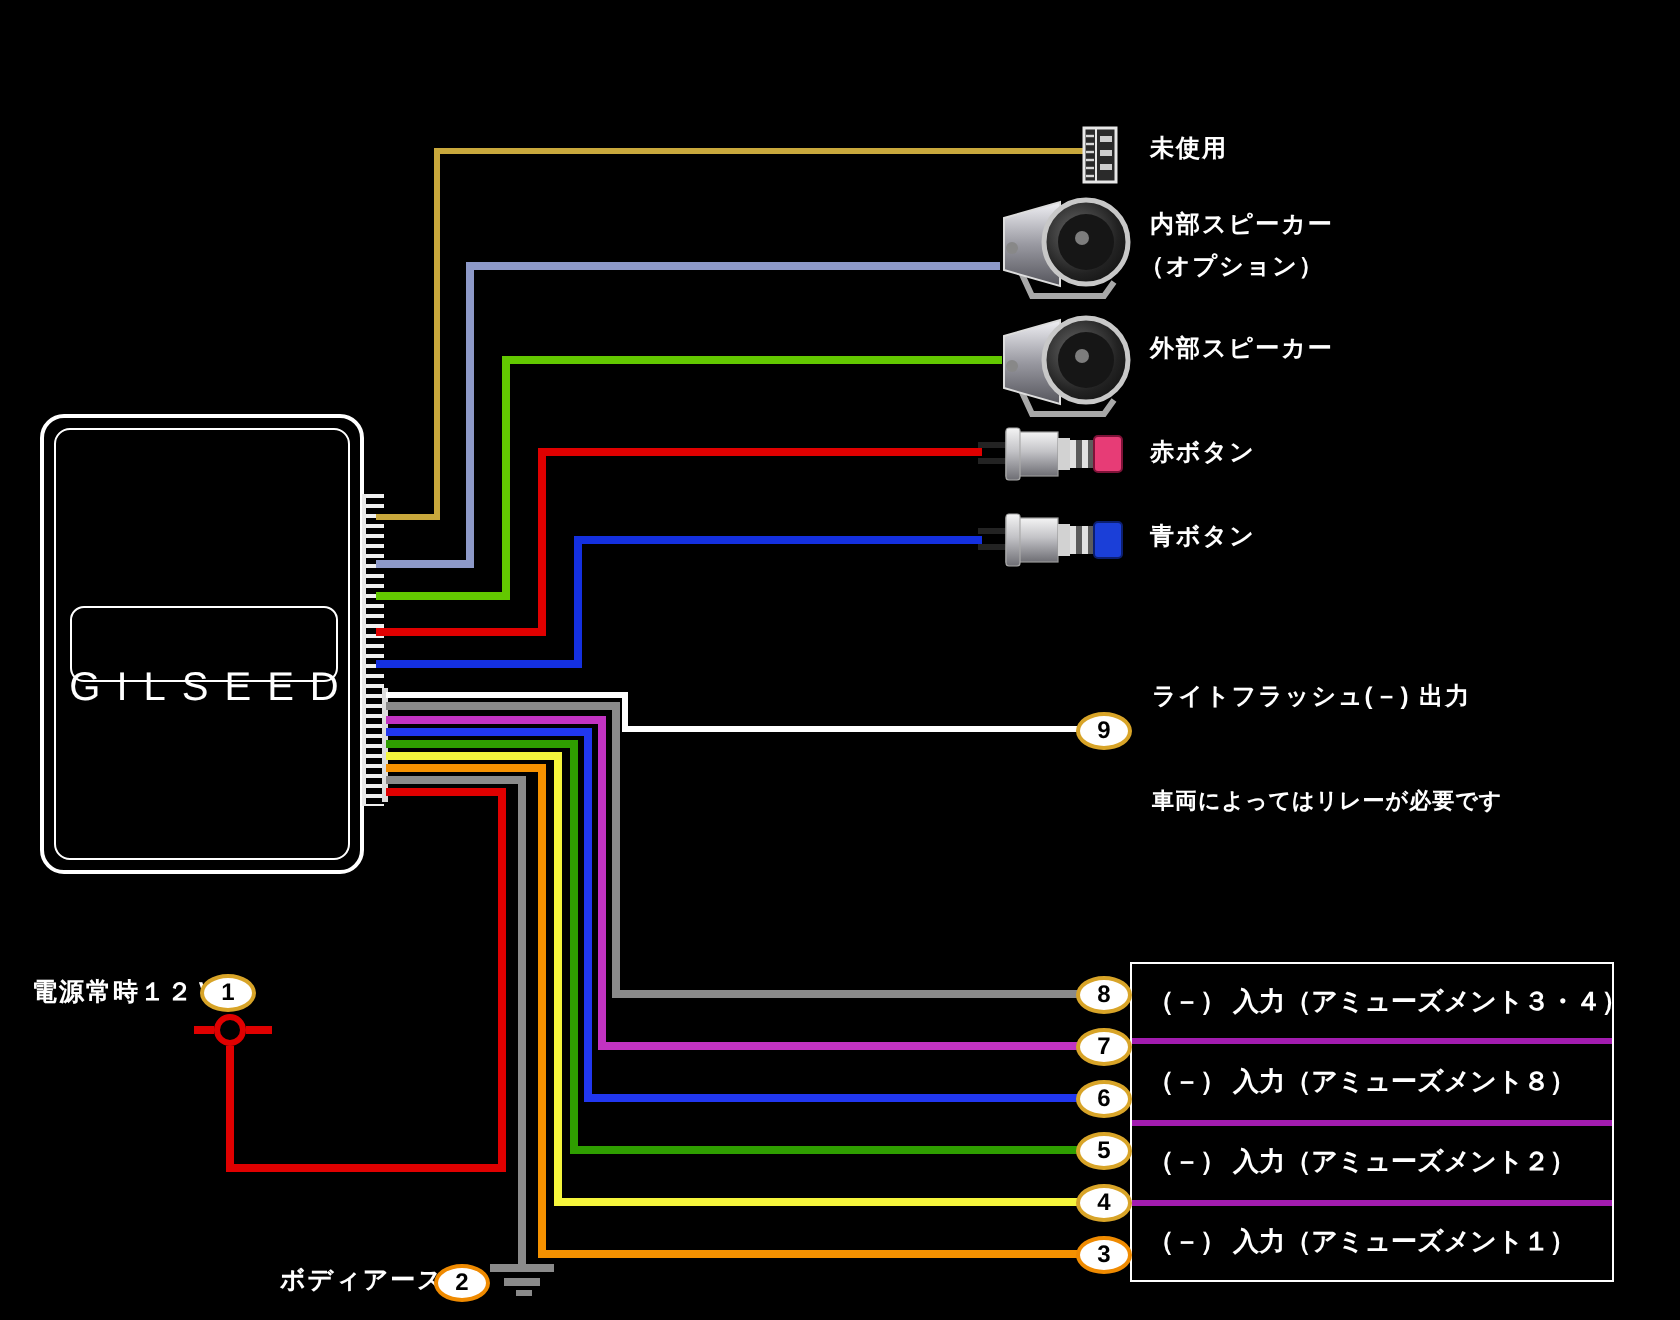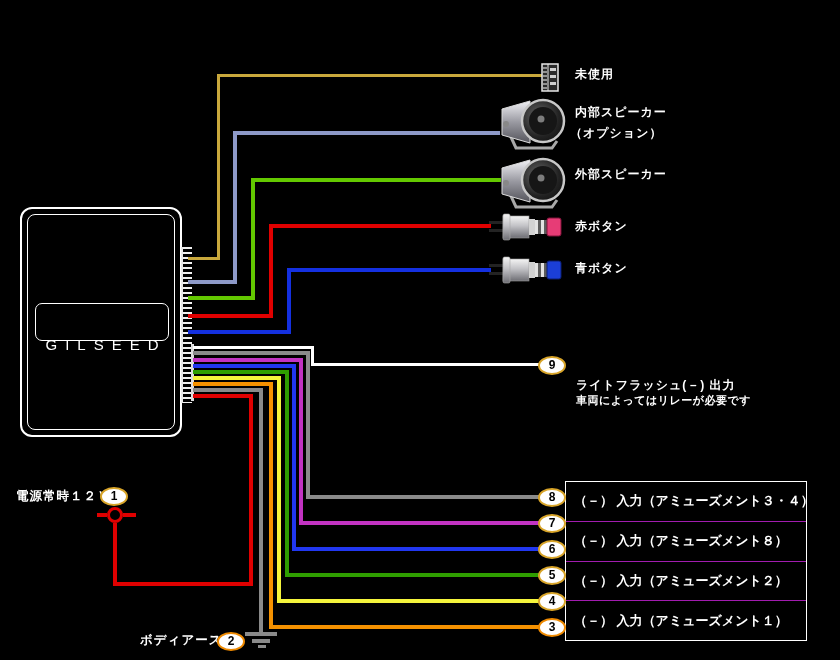--- a/index.html
+++ b/index.html
@@ -7,41 +7,41 @@
          font-family:"Liberation Sans",sans-serif;color:#fff;}
   .abs{position:absolute;}
   .seg{position:absolute;}
   
   .box-outer{position:absolute;left:20px;top:207px;width:158px;height:226px;
              border:2px solid #fff;border-radius:12px;}
   .box-inner{position:absolute;left:5px;top:5px;right:5px;bottom:5px;
              border:1.5px solid #fff;border-radius:8px;}
   .plate{position:absolute;left:13px;top:94px;width:132px;height:36px;
          border:1.5px solid #fff;border-radius:7px;display:flex;align-items:center;justify-content:center;}
-  .plate span{font-size:15px;letter-spacing:8px;padding-left:8px;color:#fff;margin-top:44px;}
+  .plate span{font-size:20px;letter-spacing:8px;padding-left:8px;color:#fff;margin-top:44px;}
   
   .connector{position:absolute;left:181px;top:247px;width:13px;height:156px;}
   .conn-spine{position:absolute;left:0;top:0;width:2px;height:156px;background:#e8e8e8;}
   .conn-teeth{position:absolute;left:2px;top:0;width:9px;height:156px;
     background:repeating-linear-gradient(180deg,#f0f0f0 0 2px,transparent 2px 5px);}
   .conn-bar{position:absolute;left:10px;top:97px;width:2.5px;height:57px;background:#ddd;}
   
   .badge{position:absolute;width:24px;height:15px;background:#fff;border:2px solid #d8a428;
          border-radius:50%;color:#000;font-size:12px;font-weight:bold;text-align:center;
          line-height:15px;}
   .badge.orange{border-color:#ef8a00;}
   
   .lbl{position:absolute;font-weight:bold;font-size:12px;letter-spacing:1px;white-space:nowrap;}
   .note{position:absolute;font-size:11px;font-weight:bold;letter-spacing:.5px;white-space:nowrap;color:#fff;}
   .small-lbl{position:absolute;font-size:12.5px;font-weight:bold;letter-spacing:1px;white-space:nowrap;}
   
   .in-table{position:absolute;left:565px;top:481px;width:242px;height:160px;
             border:1px solid #fff;display:flex;flex-direction:column;box-sizing:border-box;}
   .in-row{flex:1;display:flex;align-items:center;padding-left:8px;
-          border-top:1px solid #a21caf;font-size:13px;font-weight:bold;white-space:nowrap;}
+          border-top:3px solid #a21caf;font-size:13px;font-weight:bold;white-space:nowrap;}
   .in-row:first-child{border-top:none;}
   .gnd-bar{position:absolute;background:#8a8a8a;}
 </style>
 </head>
 <body>
 
 <div id="stage">
 
   <div class="box-outer">
     <div class="box-inner"></div>
@@ -222,21 +222,21 @@
   </svg>
 
   <div class="lbl" style="left:575px;top:66px">未使用</div>
   <div class="lbl" style="left:575px;top:104px">内部スピーカー</div>
   <div class="lbl" style="left:570px;top:125px">（オプション）</div>
   <div class="lbl" style="left:575px;top:166px">外部スピーカー</div>
   <div class="lbl" style="left:575px;top:218px">赤ボタン</div>
   <div class="lbl" style="left:575px;top:260px">青ボタン</div>
 
   <div class="badge" style="left:538px;top:356px">9</div>
-  <div class="lbl" style="left:576px;top:377px">ライトフラッシュ(－) 出力</div>
+  <div class="lbl" style="left:576px;top:340px">ライトフラッシュ(－) 出力</div>
   <div class="note" style="left:576px;top:393px">車両によってはリレーが必要です</div>
 
   <div class="in-table">
     <div class="in-row">（－） 入力（アミューズメント３・４）</div>
     <div class="in-row">（－） 入力（アミューズメント８）</div>
     <div class="in-row">（－） 入力（アミューズメント２）</div>
     <div class="in-row">（－） 入力（アミューズメント１）</div>
   </div>
   <div class="badge" style="left:538px;top:488px">8</div>
   <div class="badge" style="left:538px;top:514px">7</div>

